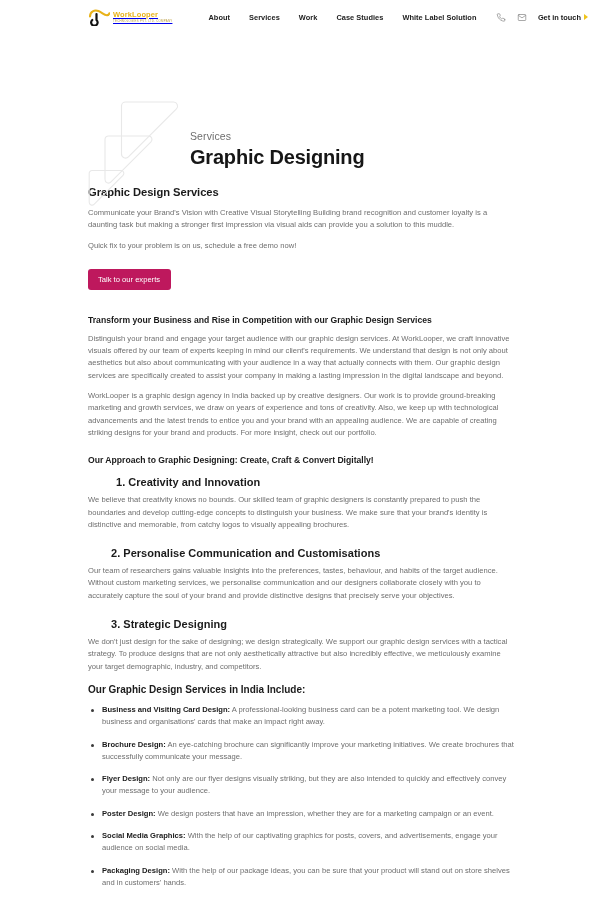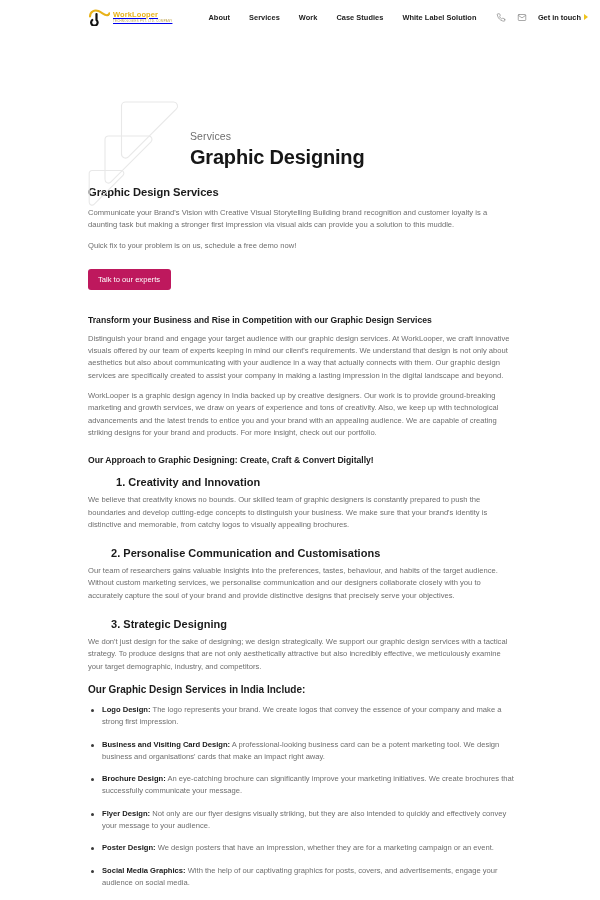--- a/index.html
+++ b/index.html
@@ -208,23 +208,20 @@
       <p class="body">We don't just design for the sake of designing; we design strategically. We support our graphic design services with a tactical strategy. To produce designs that are not only aesthetically attractive but also incredibly effective, we meticulously examine your target demographic, industry, and competitors.</p>
     </section>
 
     <div class="gap-sm"></div>
 
     <section>
       <h2 class="sub-title" style="font-size:10px;font-weight:700;color:#1b1b1b;margin-bottom:9px;">Our Graphic Design Services in India Include:</h2>
 
       <ul class="svc-list">
         <li>
-          <b>Logo Design:</b><span> The logo represents your brand. We create logos that convey the essence of your company and make a strong first impression.</span>
-        </li>
-        <li>
           <b>Business and Visiting Card Design:</b><span> A professional-looking business card can be a potent marketing tool. We design business and organisations' cards that make an impact right away.</span>
         </li>
         <li>
           <b>Brochure Design:</b><span> An eye-catching brochure can significantly improve your marketing initiatives. We create brochures that successfully communicate your message.</span>
         </li>
         <li>
           <b>Flyer Design:</b><span> Not only are our flyer designs visually striking, but they are also intended to quickly and effectively convey your message to your audience.</span>
         </li>
         <li>
           <b>Poster Design:</b><span> We design posters that have an impression, whether they are for a marketing campaign or an event.</span>

